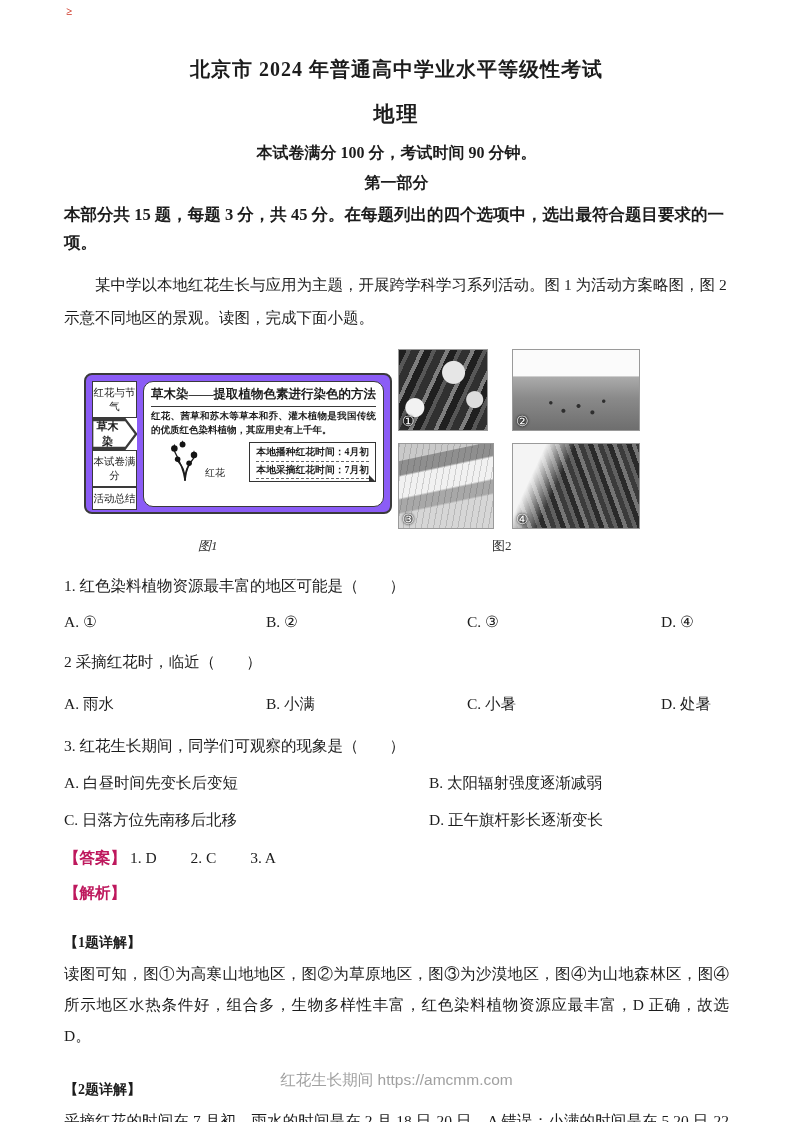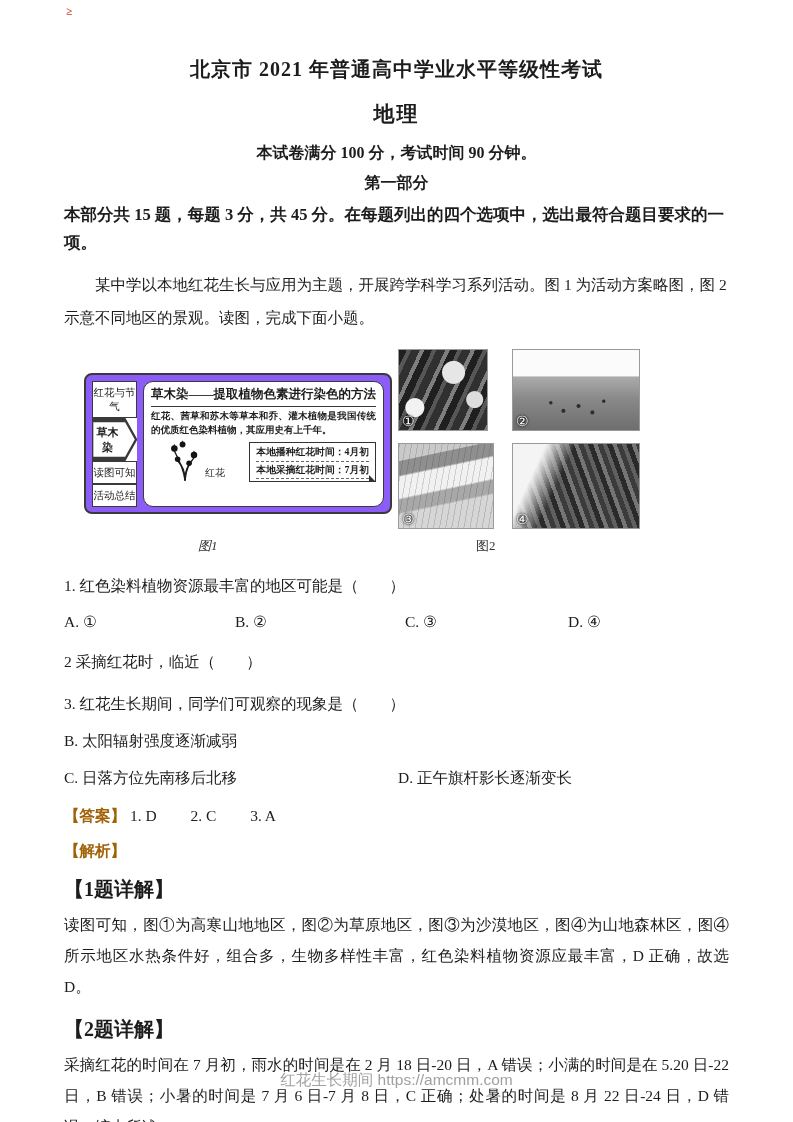--- a/index.html
+++ b/index.html
@@ -13,21 +13,21 @@
   .subject{margin-top:17px;text-align:center;font-size:21px;font-weight:700;letter-spacing:2px;}
   .exam-info{margin-top:15px;text-align:center;font-size:16px;font-weight:700;}
   .part-title{margin-top:9px;text-align:center;font-size:16px;font-weight:700;}
   .part-desc{margin-top:7px;font-size:16.5px;font-weight:700;line-height:28px;}
   .intro{margin-top:11px;font-size:15.5px;line-height:33px;text-indent:2em;}
 
   
   .figures{position:relative;height:212px;margin-top:14px;}
   .fig-caption{position:absolute;top:189px;font-size:13px;color:#333;}
   .cap1{left:134px;font-style:italic;}
-  .cap2{left:412px;}
+  .cap2{left:428px;}
 
   
   .fig1{position:absolute;left:20px;top:25px;width:308px;height:141px;border:2px solid #3a3a3a;
         border-radius:8px;display:flex;gap:6px;padding:6px 6px 5px;box-sizing:border-box;background:#8b5cf6;}
   .fig1-side{width:84px;display:flex;flex-direction:column;justify-content:space-between;}
   .side-cell{border:1.5px solid #3a3a3a;text-align:center;font-size:10.5px;padding:3.5px 0;color:#222;background:#fff;}
   .side-arrow{position:relative;height:31px;border:none;padding:16px;}
   .side-arrow svg{position:absolute;left:0;top:0;width:100%;height:100%;}
   .side-arrow .arrow-label{position:absolute;left:0;right:14px;top:50%;transform:translateY(-50%);
         text-align:center;font-size:11px;font-weight:700;}
@@ -62,65 +62,65 @@
   .p3{left:0;top:94px;width:96px;height:86px;background:
       repeating-linear-gradient(100deg, rgba(50,50,50,.18) 0 1px, rgba(0,0,0,0) 1px 6px),
       linear-gradient(168deg,#c9c9c9 0 16%,#8f8f8f 17% 30%,#f1f1f1 32% 52%,#a8a8a8 54% 66%,#d6d6d6 68% 100%);}
   .p4{left:114px;top:94px;width:128px;height:86px;background:
       linear-gradient(115deg,#f4f4f4 0 20%, rgba(0,0,0,0) 38%),
       radial-gradient(circle at 8% 18%, #e9e9e9 0 13px, rgba(0,0,0,0) 14px),
       repeating-linear-gradient(70deg,#3b3b3b 0 5px,#606060 5px 9px,#2a2a2a 9px 14px,#757575 14px 18px);}
 
   
   .q-stem{margin-top:16px;font-size:15.5px;}
-  .opt-row{display:flex;margin-top:16px;font-size:15.5px;}
+  .opt-row{display:flex;margin-top:16px;font-size:15.5px;gap:31px;}
   .opt-row.row4 span:nth-child(1){width:171px;}
   .opt-row.row4 span:nth-child(2){width:170px;}
   .opt-row.row4 span:nth-child(3){width:163px;}
   .opt-row.row2 span:nth-child(1){width:334px;}
   .gap-lg{margin-top:21px;}
 
   
   .answer-row{margin-top:17px;font-size:15.5px;}
-  .tag{color:#a16207;font-weight:700;}
+  .tag{color:#be185d;font-weight:700;}
   .answer-row .ans-item{margin-right:30px;}
   .analysis-row{margin-top:14px;font-size:15.5px;}
-  .exp-heading{margin-top:14px;font-size:20px;font-weight:700;}
+  .exp-heading{margin-top:30px;font-size:14px;font-weight:700;}
   .exp-body{margin-top:6px;font-size:15.5px;line-height:31px;text-align:justify;}
 
   .footer{position:absolute;left:0;top:1070px;width:100%;text-align:center;
           font-size:15.5px;color:#a0a0a0;font-family:"Liberation Sans","DejaVu Sans",sans-serif;}
 </style>
 </head>
 <body>
 
 <div class="page">
 
   <div class="corner-mark">≥</div>
 
   <div class="content">
-    <div class="doc-title">北京市 2021 年普通高中学业水平等级性考试</div>
+    <div class="doc-title">北京市 2024 年普通高中学业水平等级性考试</div>
     <div class="subject">地理</div>
     <div class="exam-info">本试卷满分 100 分，考试时间 90 分钟。</div>
     <div class="part-title">第一部分</div>
     <div class="part-desc">本部分共 15 题，每题 3 分，共 45 分。在每题列出的四个选项中，选出最符合题目要求的一项。</div>
     <div class="intro">某中学以本地红花生长与应用为主题，开展跨学科学习系列活动。图 1 为活动方案略图，图 2 示意不同地区的景观。读图，完成下面小题。</div>
 
     <div class="figures">
 
       <div class="fig1">
         <div class="fig1-side">
           <div class="side-cell">红花与节气</div>
           <div class="side-cell side-arrow">
             <svg viewBox="0 0 100 30" preserveAspectRatio="none">
               <polygon points="1.5,1.5 74,1.5 98,15 74,28.5 1.5,28.5" fill="#ffffff" stroke="#3a3a3a" stroke-width="3"></polygon>
             </svg>
             <span class="arrow-label">草木染</span>
           </div>
-          <div class="side-cell">读图可知</div>
+          <div class="side-cell">本试卷满分</div>
           <div class="side-cell">活动总结</div>
         </div>
         <div class="fig1-panel">
           <div class="panel-title">草木染——提取植物色素进行染色的方法</div>
           <div class="panel-body">红花、茜草和苏木等草本和乔、灌木植物是我国传统的优质红色染料植物，其应用史有上千年。</div>
           <div class="panel-bottom">
             <div class="flower-wrap">
               <svg width="36" height="44" viewBox="0 0 44 52">
                 <g stroke="#1d1d1d" stroke-width="1.7" fill="none">
                   <path d="M22 51 C22 39 19 34 13 27"></path>
@@ -170,23 +170,30 @@
 
     <div class="q-stem">1. 红色染料植物资源最丰富的地区可能是（　　）</div>
     <div class="opt-row row4">
       <span>A. ①</span>
       <span>B. ②</span>
       <span>C. ③</span>
       <span>D. ④</span>
     </div>
 
     <div class="q-stem gap-lg">2 采摘红花时，临近（　　）</div>
+    <div class="opt-row row4 gap-lg">
+      <span>A. 雨水</span>
+      <span>B. 小满</span>
+      <span>C. 小暑</span>
+      <span>D. 处暑</span>
+    </div>
 
     <div class="q-stem gap-lg">3. 红花生长期间，同学们可观察的现象是（　　）</div>
     <div class="opt-row row2">
+      <span>A. 白昼时间先变长后变短</span>
       <span>B. 太阳辐射强度逐渐减弱</span>
     </div>
     <div class="opt-row row2">
       <span>C. 日落方位先南移后北移</span>
       <span>D. 正午旗杆影长逐渐变长</span>
     </div>
 
     <div class="answer-row">
       <span class="tag">【答案】</span>
       <span class="ans-item">1. D</span>

